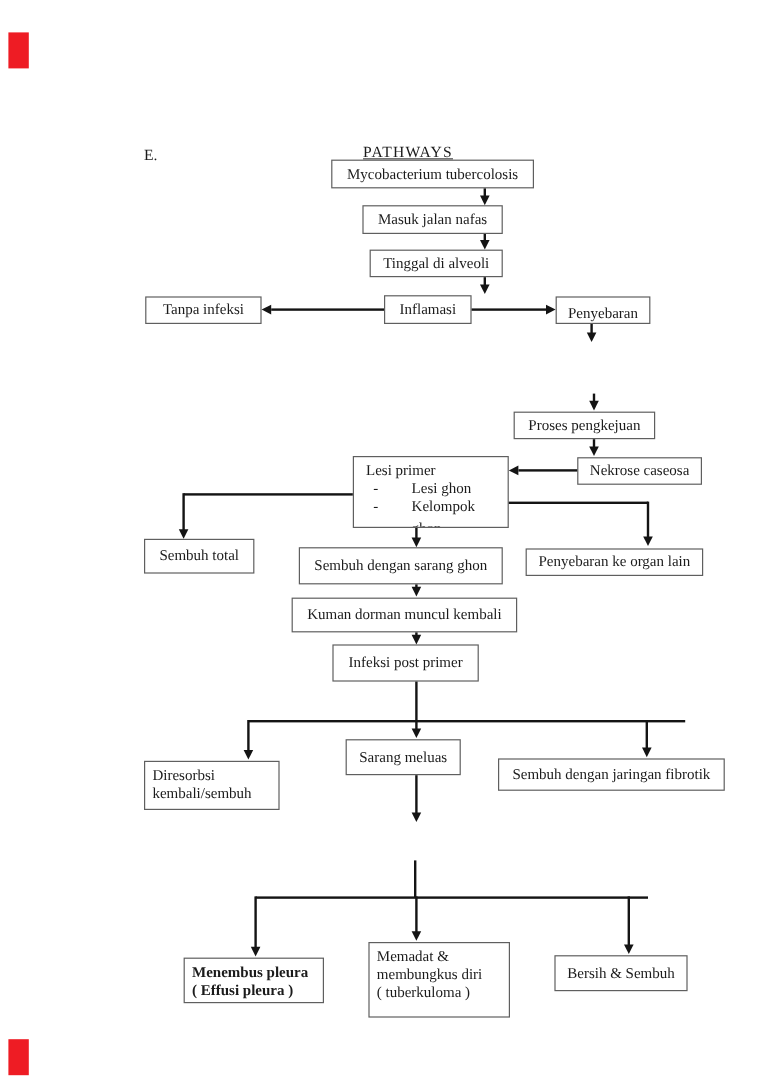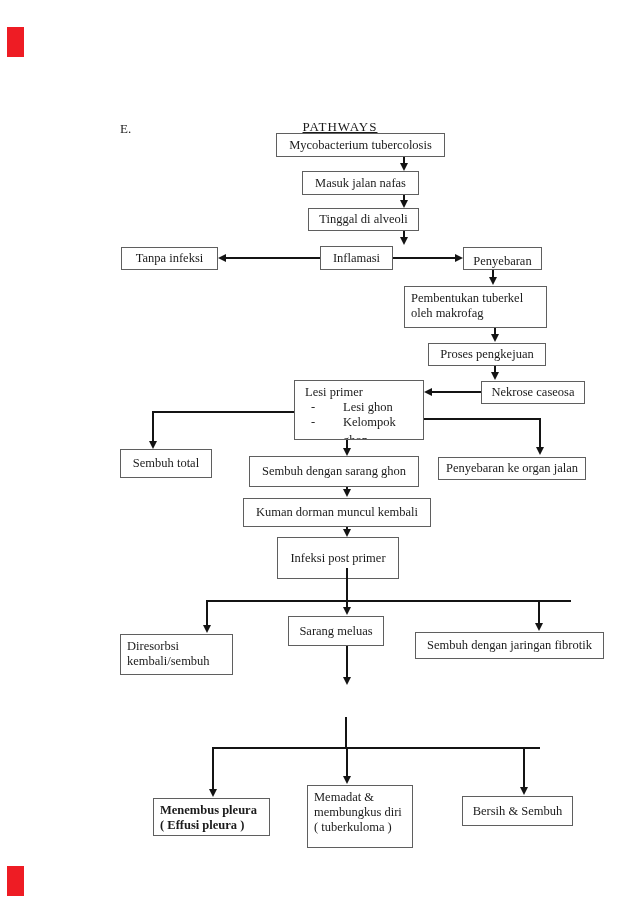--- a/index.html
+++ b/index.html
@@ -43,26 +43,20 @@
   </div>
   <div class="box" style="left:320px;top:246px;width:73px;height:24px;">
     <span>Inflamasi</span>
   </div>
   <div class="box" style="left:121px;top:247px;width:97px;height:23px;">
     <span>Tanpa infeksi</span>
   </div>
   <div class="box" style="left:463px;top:247px;width:79px;height:23px;align-items:flex-end;">
     <span>Penyebaran</span>
   </div>
-  <div class="box left pad" style="left:404px;top:286px;width:143px;height:42px;">
-    <div>
-      <div>Pembentukan tuberkel</div>
-      <div>oleh makrofag</div>
-    </div>
-  </div>
   <div class="box" style="left:428px;top:343px;width:118px;height:23px;">
     <span>Proses pengkejuan</span>
   </div>
   <div class="box" style="left:481px;top:381px;width:104px;height:23px;">
     <span>Nekrose caseosa</span>
   </div>
 
   <div class="box left" style="left:294px;top:380px;width:130px;height:60px;overflow:hidden;">
     <div style="padding:4px 0 0 10px;width:100%;">
       <div>Lesi primer</div>
@@ -78,26 +72,26 @@
     </div>
   </div>
 
   <div class="box" style="left:120px;top:449px;width:92px;height:29px;">
     <span>Sembuh total</span>
   </div>
   <div class="box" style="left:249px;top:456px;width:170px;height:31px;">
     <span>Sembuh dengan sarang ghon</span>
   </div>
   <div class="box" style="left:438px;top:457px;width:148px;height:23px;">
-    <span>Penyebaran ke organ jalan</span>
+    <span>Penyebaran ke organ lain</span>
   </div>
   <div class="box" style="left:243px;top:498px;width:188px;height:29px;">
     <span>Kuman dorman muncul kembali</span>
   </div>
-  <div class="box" style="left:277px;top:537px;width:122px;height:42px;">
+  <div class="box" style="left:277px;top:537px;width:122px;height:31px;">
     <span>Infeksi post primer</span>
   </div>
 
   <div class="box" style="left:288px;top:616px;width:96px;height:30px;">
     <span>Sarang meluas</span>
   </div>
   <div class="box left pad" style="left:120px;top:634px;width:113px;height:41px;">
     <div>
       <div>Diresorbsi</div>
       <div>kembali/sembuh</div>
@@ -106,21 +100,21 @@
   <div class="box" style="left:415px;top:632px;width:189px;height:27px;">
     <span>Sembuh dengan jaringan fibrotik</span>
   </div>
 
   <div class="box left pad" style="left:153px;top:798px;width:117px;height:38px;font-weight:bold;">
     <div>
       <div>Menembus pleura</div>
       <div>( Effusi pleura )</div>
     </div>
   </div>
-  <div class="box left pad" style="left:307px;top:785px;width:106px;height:63px;">
+  <div class="box left pad" style="left:307px;top:785px;width:118px;height:63px;">
     <div>
       <div>Memadat &amp;</div>
       <div>membungkus diri</div>
       <div>( tuberkuloma )</div>
     </div>
   </div>
   <div class="box" style="left:462px;top:796px;width:111px;height:30px;">
     <span>Bersih &amp; Sembuh</span>
   </div>
 

